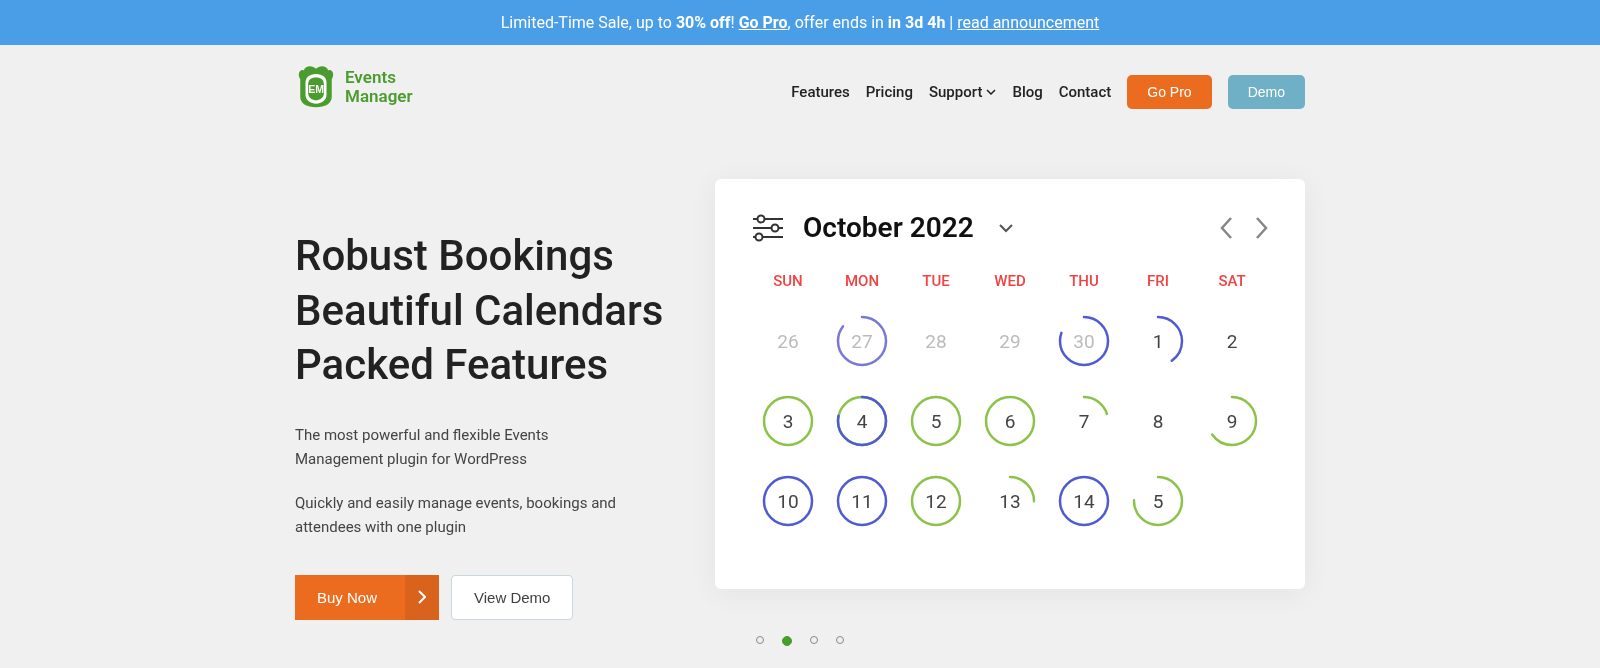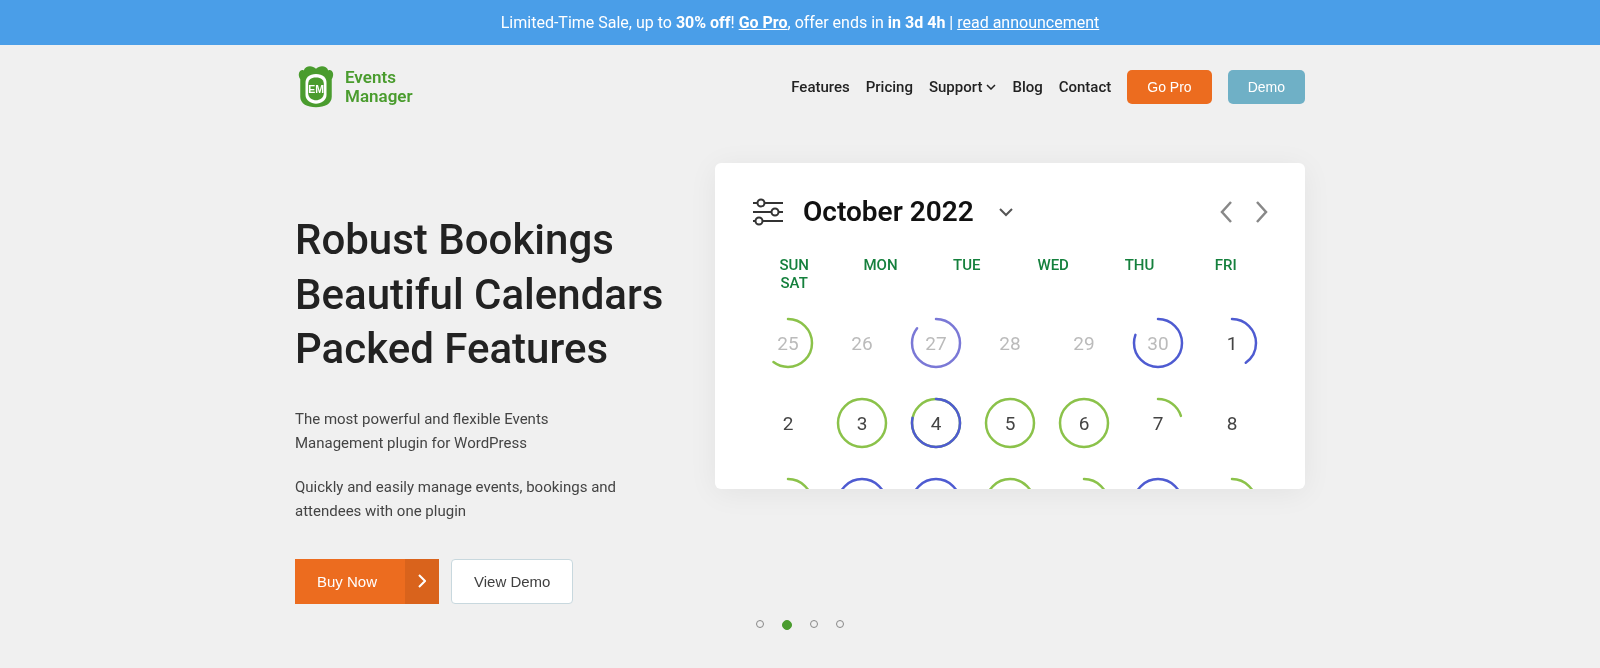--- a/index.html
+++ b/index.html
@@ -2,48 +2,48 @@
 <html><head>
 <meta charset="utf-8">
 <style>
 * { margin: 0; padding: 0; box-sizing: border-box; }
 body { font-family: -apple-system, BlinkMacSystemFont, 'Segoe UI', Roboto, sans-serif; background: #f0f0f0; width: 1600px; height: 668px; overflow: hidden; }
 
 .announcement-bar { background: #4a9ee8; color: white; text-align: center; padding: 13px 0; font-size: 16px; }
 .announcement-bar strong { font-weight: 700; }
 .announcement-bar .underline { text-decoration: underline; }
 
-.header { display: flex; align-items: center; justify-content: space-between; padding: 4px 0; max-width: 1010px; margin: 16px auto; }
+.header { display: flex; align-items: flex-end; justify-content: space-between; padding: 20px 0; max-width: 1010px; margin: 0 auto; }
 .logo { display: flex; align-items: center; gap: 8px; }
 .logo-badge { width: 42px; height: 44px; }
 .logo-text { color: #4a9c2e; font-weight: 600; font-size: 17px; line-height: 1.1; }
 
 .nav { display: flex; align-items: center; gap: 16px; }
 .nav-link { color: #222; text-decoration: none; font-size: 15px; font-weight: 500; display: flex; align-items: center; gap: 4px; }
 .btn-gopro { background: #ec6c1f; color: white; padding: 9px 20px; border-radius: 5px; border: none; font-size: 14px; font-weight: 500; cursor: pointer; }
 .btn-demo { background: #6fb0c6; color: white; padding: 9px 20px; border-radius: 5px; border: none; font-size: 14px; font-weight: 500; cursor: pointer; }
 
 .hero { max-width: 1010px; margin: 50px auto 0; display: flex; gap: 40px; }
 .hero-left { flex: 0 0 380px; padding-top: 50px; }
 .hero-title { font-size: 42px; font-weight: 500; color: #222; line-height: 1.3; margin-bottom: 30px; }
 .hero-desc { color: #444; font-size: 15px; line-height: 1.6; margin-bottom: 20px; max-width: 340px; }
 
 .hero-actions { display: flex; gap: 12px; margin-top: 36px; }
 .btn-buy { background: #ec6c1f; color: white; padding: 13px 22px; border: none; font-size: 15px; font-weight: 500; display: flex; align-items: center; gap: 20px; cursor: pointer; position: relative; }
 .btn-buy .arrow-box { position: absolute; right: 0; top: 0; bottom: 0; width: 34px; background: rgba(0,0,0,0.08); display: flex; align-items: center; justify-content: center; }
 .btn-buy-inner { padding-right: 40px; }
 .btn-viewdemo { background: white; color: #404040; border: 1px solid #c8d8de; padding: 13px 22px; font-size: 15px; border-radius: 4px; cursor: pointer; }
 
-.calendar { flex: 1; background: white; border-radius: 6px; padding: 32px 36px 0; box-shadow: 0 4px 30px rgba(0,0,0,0.06); height: 326px; overflow: hidden; }
+.calendar { flex: 1; background: white; border-radius: 6px; padding: 32px 36px 0; box-shadow: 0 4px 30px rgba(0,0,0,0.06); height: 410px; overflow: hidden; }
 .cal-header { display: flex; align-items: center; justify-content: space-between; margin-bottom: 28px; }
 .cal-left { display: flex; align-items: center; gap: 18px; }
 .cal-title { font-size: 28px; font-weight: 600; color: #111; display: flex; align-items: center; gap: 24px; }
 .cal-nav { display: flex; gap: 22px; }
 
-.cal-days-header { display: grid; grid-template-columns: repeat(6, 1fr); text-align: center; color: #15803d; font-size: 15px; font-weight: 500; margin-bottom: 22px; }
+.cal-days-header { display: grid; grid-template-columns: repeat(7, 1fr); text-align: center; color: #ef4444; font-size: 15px; font-weight: 500; margin-bottom: 22px; }
 .cal-grid { display: grid; grid-template-columns: repeat(7, 1fr); gap: 22px 0; text-align: center; }
 .cal-cell { height: 58px; display: flex; align-items: center; justify-content: center; }
 .cal-day { width: 52px; height: 52px; border-radius: 50%; display: flex; align-items: center; justify-content: center; font-size: 19px; color: #444; position: relative; }
 .cal-day.muted { color: #bbb; }
 .cal-day.plain { border: none; }
 
 .cal-day-ring { position: absolute; inset: 0; }
 
 .dots { display: flex; justify-content: center; gap: 18px; margin-top: 16px; }
 .dot { width: 8px; height: 8px; border-radius: 50%; border: 1.5px solid #888; background: transparent; }
@@ -141,28 +141,20 @@
         <div>SUN</div>
         <div>MON</div>
         <div>TUE</div>
         <div>WED</div>
         <div>THU</div>
         <div>FRI</div>
         <div>SAT</div>
       </div>
     <div class="cal-grid" id="cal-grid">
         <div class="cal-cell">
-          <div class="cal-day muted">
-            <svg class="cal-day-ring" width="52" height="52">
-              <circle cx="26" cy="26" r="24" stroke="#8bc24a" stroke-width="2.5" fill="none" stroke-dasharray="90.47786842338604 150.79644737231007" transform="rotate(-90 26 26)" stroke-linecap="round"></circle>
-            </svg>
-            <span style="position:relative;z-index:1">25</span>
-          </div>
-        </div>
-        <div class="cal-cell">
           <div class="cal-day muted plain">
             <span style="position:relative;z-index:1">26</span>
           </div>
         </div>
         <div class="cal-cell">
           <div class="cal-day muted">
             <svg class="cal-day-ring" width="52" height="52">
               <circle cx="26" cy="26" r="24" stroke="#7a78d6" stroke-width="2.5" fill="none" stroke-dasharray="128.17698026646354 150.79644737231007" transform="rotate(-90 26 26)" stroke-linecap="round"></circle>
             </svg>
             <span style="position:relative;z-index:1">27</span>

